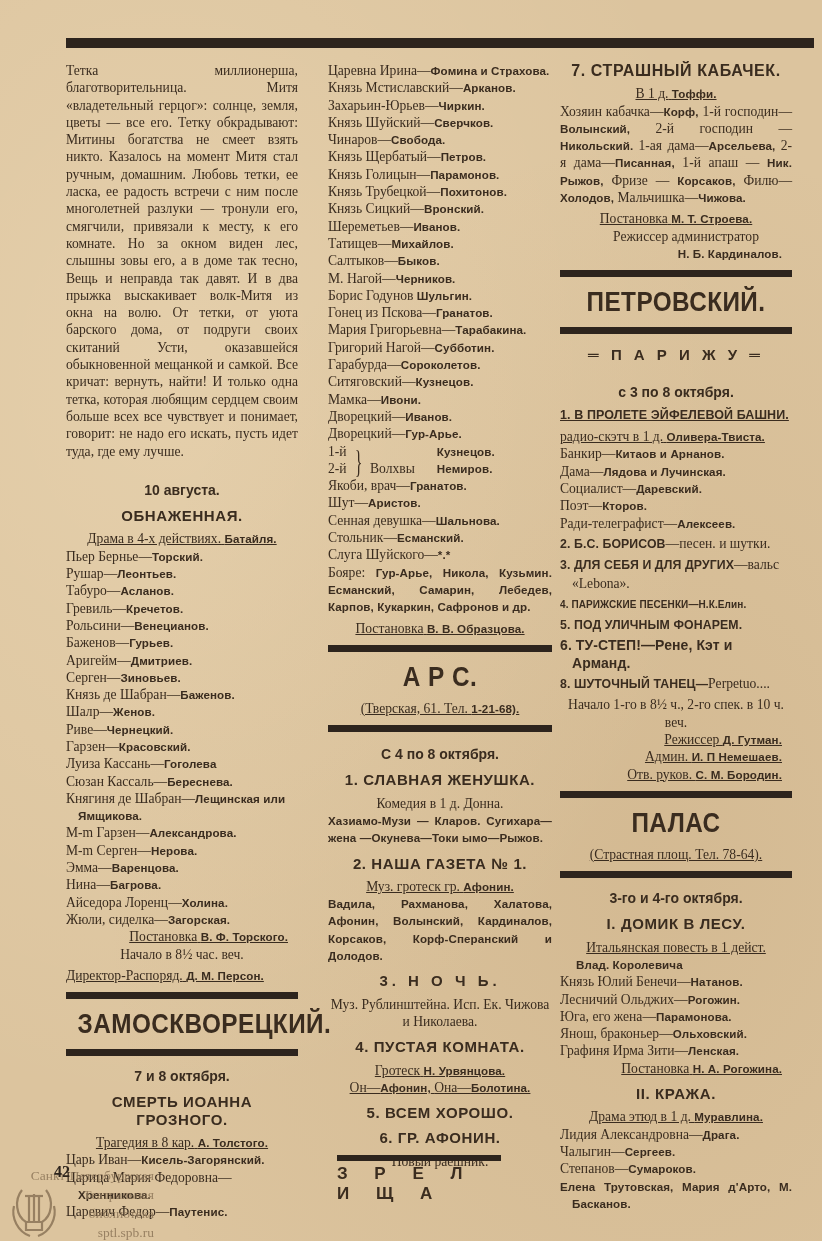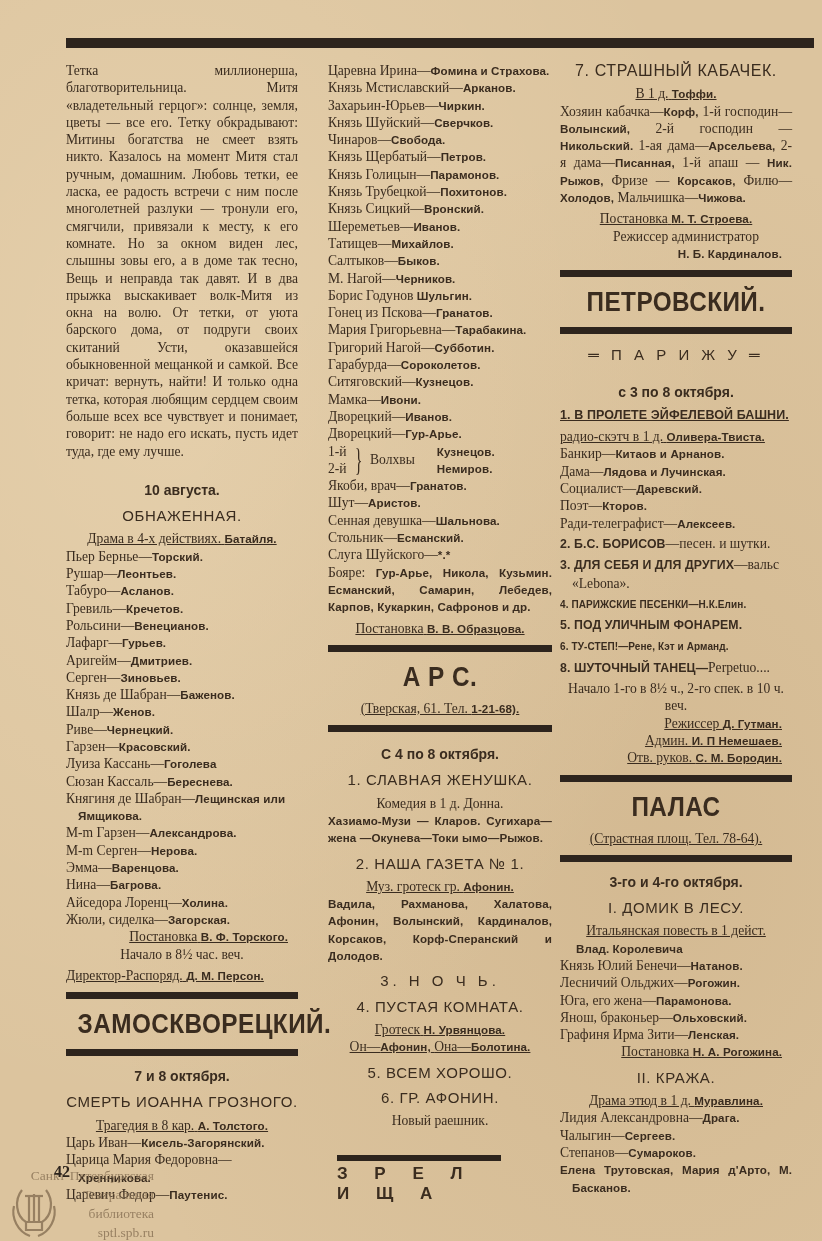--- a/index.html
+++ b/index.html
@@ -17,26 +17,26 @@
   .col{position:absolute;top:62px;font-size:13.6px;line-height:17.3px;}
   .c1{left:66px;width:232px;}
   .c2{left:328px;width:224px;}
   .c3{left:560px;width:232px;}
   .para{text-align:justify;margin:0;}
   .b{font-family:"Liberation Sans", sans-serif;font-weight:bold;font-size:11.6px;letter-spacing:0.1px;}
   .line{white-space:nowrap;text-decoration:underline;}
   .center{text-align:center;}
   .right{text-align:right;}
   .h-date{font-family:"Liberation Sans", sans-serif;font-weight:bold;font-size:14px;text-align:center;margin:22px 0 6px;}
-  .h-play{font-family:"Liberation Sans", sans-serif;font-weight:normal;font-size:15px;text-align:center;letter-spacing:0.6px;margin:8px 0 6px;}
+  .h-play{font-family:"Liberation Sans", sans-serif;font-weight:bold;font-size:15px;text-align:center;letter-spacing:0.6px;margin:8px 0 6px;}
   .h-theatre{font-family:"Liberation Sans", sans-serif;font-weight:bold;font-size:27px;text-align:center;letter-spacing:0.5px;margin:6px 0;line-height:34px;transform:scaleX(0.9);}
   .bar{height:7px;background:#2d241d;margin:8px 0;}
   .indent{padding-left:16px;}
   .hang{padding-left:12px;text-indent:-12px;}
-  .volkhvy{display:flex;align-items:center;}
+  .volkhvy{display:flex;align-items:flex-end;}
   .volkhvy .nums{display:flex;flex-direction:column;}
   .brace{font-size:32px;line-height:30px;margin:0 4px;transform:scaleX(0.5);}
   .spaced{letter-spacing:7px;}
   .footer-bar{position:absolute;left:337px;top:1155px;width:164px;height:6px;background:#2d241d;}
   .footer-title{position:absolute;left:337px;top:1164px;width:164px;font-family:"Liberation Sans", sans-serif;font-weight:bold;font-size:17px;letter-spacing:11px;}
   .stamp{position:absolute;left:4px;top:1166px;width:150px;color:#8c7558;font-size:13.5px;line-height:19px;opacity:0.85;}
   .stamp .row{text-align:right;}
   .lyre{position:absolute;left:10px;top:1182px;width:48px;height:56px;}
   .page-num{position:absolute;left:54px;top:1163px;font-family:Liberation Serif, serif;font-weight:bold;font-size:16px;color:#2d241d;}
 </style>
@@ -53,21 +53,21 @@
     <div class="center line">
       <span>Драма в 4-х действиях.</span>
       <span class="b">Батайля.</span>
     </div>
     <div id="cast1">
         <div class="hang"><span>Пьер Бернье—</span><span class="b">Торский.</span></div>
         <div class="hang"><span>Рушар—</span><span class="b">Леонтьев.</span></div>
         <div class="hang"><span>Табуро—</span><span class="b">Асланов.</span></div>
         <div class="hang"><span>Гревиль—</span><span class="b">Кречетов.</span></div>
         <div class="hang"><span>Рольсини—</span><span class="b">Венецианов.</span></div>
-        <div class="hang"><span>Лафарг—</span><span class="b">Гурьев.</span></div>
+        <div class="hang"><span>Баженов—</span><span class="b">Гурьев.</span></div>
         <div class="hang"><span>Аригейм—</span><span class="b">Дмитриев.</span></div>
         <div class="hang"><span>Серген—</span><span class="b">Зиновьев.</span></div>
         <div class="hang"><span>Князь де Шабран—</span><span class="b">Баженов.</span></div>
         <div class="hang"><span>Шалр—</span><span class="b">Женов.</span></div>
         <div class="hang"><span>Риве—</span><span class="b">Чернецкий.</span></div>
         <div class="hang"><span>Гарзен—</span><span class="b">Красовский.</span></div>
         <div class="hang"><span>Луиза Кассань—</span><span class="b">Гоголева</span></div>
         <div class="hang"><span>Сюзан Кассаль—</span><span class="b">Береснева.</span></div>
         <div class="hang"><span>Княгиня де Шабран—</span><span class="b">Лещинская или Ямщикова.</span></div>
         <div class="hang"><span>М-m Гарзен—</span><span class="b">Александрова.</span></div>
@@ -168,20 +168,21 @@
     <div class="b para">Хазиамо-Музи — Кларов. Сугихара—жена —Окунева—Токи ымо—Рыжов.</div>
 
     <div class="h-play">2. НАША ГАЗЕТА № 1.</div>
     <div class="center line">
       <span>Муз. гротеск гр.</span>
       <span class="b">Афонин.</span>
     </div>
     <div class="b para">Вадила, Рахманова, Халатова, Афонин, Волынский, Кардиналов, Корсаков, Корф-Сперанский и Долодов.</div>
 
     <div class="h-play spaced" style="letter-spacing:4px">3. Н О Ч Ь.</div>
+    <div class="para center">Муз. Рублинштейна. Исп. Ек. Чижова и Николаева.</div>
 
     <div class="h-play">4. ПУСТАЯ КОМНАТА.</div>
     <div class="center line">
       <span>Гротеск</span>
       <span class="b">Н. Урвянцова.</span>
     </div>
     <div class="center line">
       <span>Он—</span><span class="b">Афонин,</span>
       <span>Она—</span><span class="b">Болотина.</span>
     </div>
@@ -224,21 +225,21 @@
         <div class="hang"><span>Дама—</span><span class="b">Лядова и Лучинская.</span></div>
         <div class="hang"><span>Социалист—</span><span class="b">Даревский.</span></div>
         <div class="hang"><span>Поэт—</span><span class="b">Кторов.</span></div>
         <div class="hang"><span>Ради-телеграфист—</span><span class="b">Алексеев.</span></div>
       </div>
     <div id="numbers">
         <div class="hang" style="margin: 3px 0px;"><span class="b" style="font-size: 12.3px;">2. Б.С. БОРИСОВ</span><span>—песен. и шутки.</span></div>
         <div class="hang" style="margin: 3px 0px;"><span class="b" style="font-size: 12.3px;">3. ДЛЯ СЕБЯ И ДЛЯ ДРУГИХ</span><span>—вальс «Lebona».</span></div>
         <div class="hang" style="margin: 3px 0px;"><span class="b" style="font-size: 10px;">4. ПАРИЖСКИЕ ПЕСЕНКИ—Н.К.Елин.</span><span></span></div>
         <div class="hang" style="margin: 3px 0px;"><span class="b" style="font-size: 12.3px;">5. ПОД УЛИЧНЫМ ФОНАРЕМ.</span><span></span></div>
-        <div class="hang" style="margin: 3px 0px;"><span class="b" style="font-size: 10px;">6. ТУ-СТЕП!—Рене, Кэт и Арманд.</span><span></span></div>
+        <div class="hang" style="margin: 3px 0px;"><span class="b" style="font-size: 14px;">6. ТУ-СТЕП!—Рене, Кэт и Арманд.</span><span></span></div>
         <div class="hang" style="margin: 3px 0px;"><span class="b" style="font-size: 12.3px;">8. ШУТОЧНЫЙ ТАНЕЦ—</span><span>Perpetuo....</span></div>
       </div>
     <div class="center">Начало 1-го в 8½ ч., 2-го спек. в 10 ч. веч.</div>
     <div id="credits">
         <div class="right line" style="padding-right: 10px;"><span>Режиссер </span><span class="b">Д. Гутман.</span></div>
         <div class="right line" style="padding-right: 10px;"><span>Админ. </span><span class="b">И. П Немешаев.</span></div>
         <div class="right line" style="padding-right: 10px;"><span>Отв. руков. </span><span class="b">С. М. Бородин.</span></div>
       </div>
     <div class="bar"></div>
     <div class="h-theatre">ПАЛАС</div>

